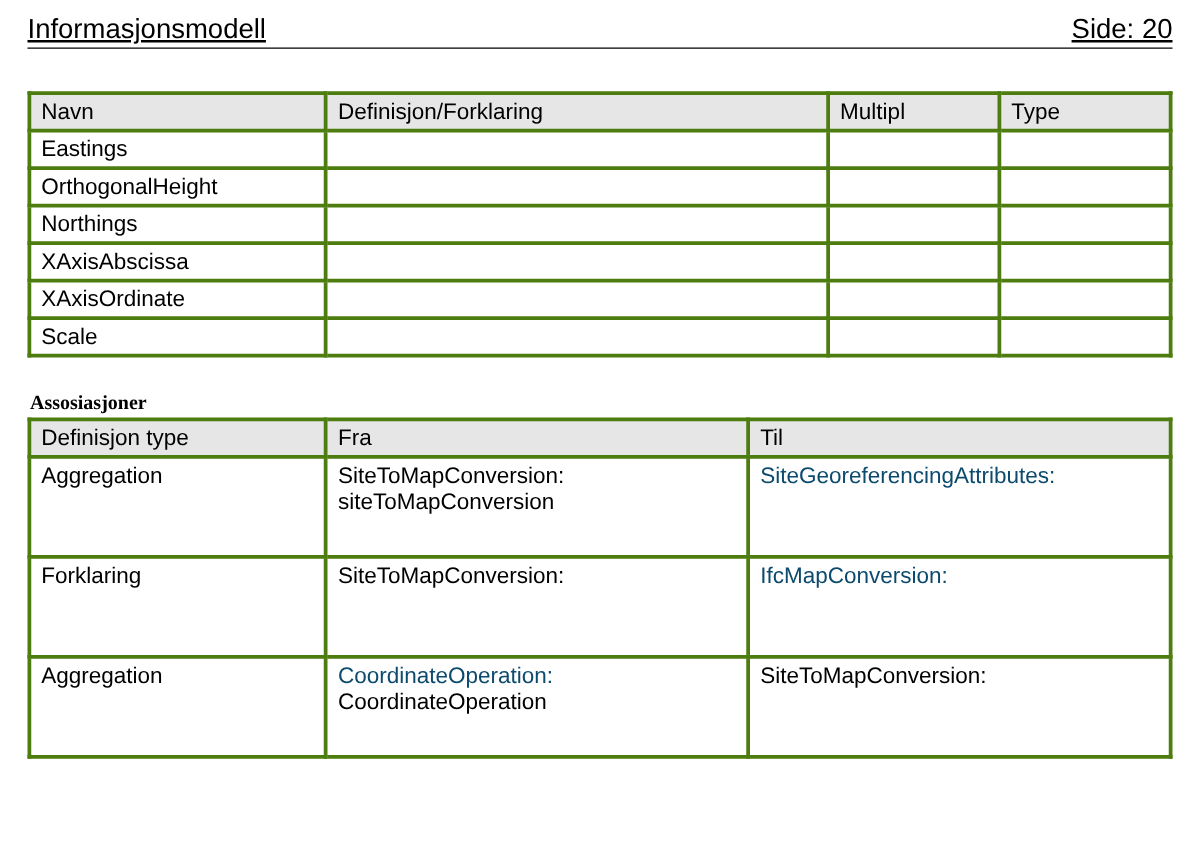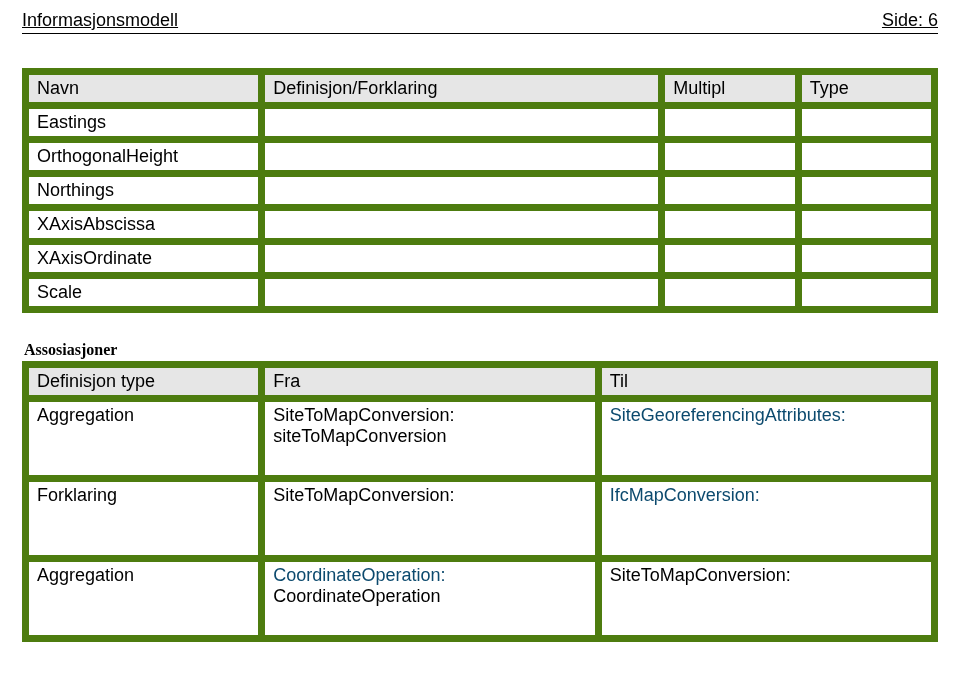--- a/index.html
+++ b/index.html
@@ -14,31 +14,31 @@
   }
   .page {
     padding: 10px 22px 20px 22px;
   }
   .header {
     display: flex;
     justify-content: space-between;
     border-bottom: 1.5px solid #000;
     padding-bottom: 2px;
     margin-bottom: 34px;
-    font-size: 18px;
+    font-size: 22px;
   }
   .header .left { text-decoration: underline; }
   .header .right { text-decoration: underline; }
   table {
     border-collapse: collapse;
     width: 100%;
     font-size: 18px;
   }
   td, th {
-    border: 7px solid #4d7c0f;
+    border: 3px solid #4d7c0f;
     padding: 3px 8px;
     text-align: left;
     vertical-align: top;
     font-weight: normal;
   }
   .hdr {
     background: #e6e6e6;
   }
   .tall td {
     height: 80px;
@@ -58,21 +58,21 @@
   .assoctbl .col2 { width: 37%; }
   .assoctbl .col3 { width: 37%; }
 </style>
 </head>
 <body>
 
 <div class="page">
 
   <div class="header">
     <span class="left">Informasjonsmodell</span>
-    <span class="right">Side: 6</span>
+    <span class="right">Side: 20</span>
   </div>
 
   <table class="maintbl">
     <colgroup>
         <col class="col1">
         <col class="col2">
         <col class="col3">
         <col class="col4">
       </colgroup>
     <tbody>

